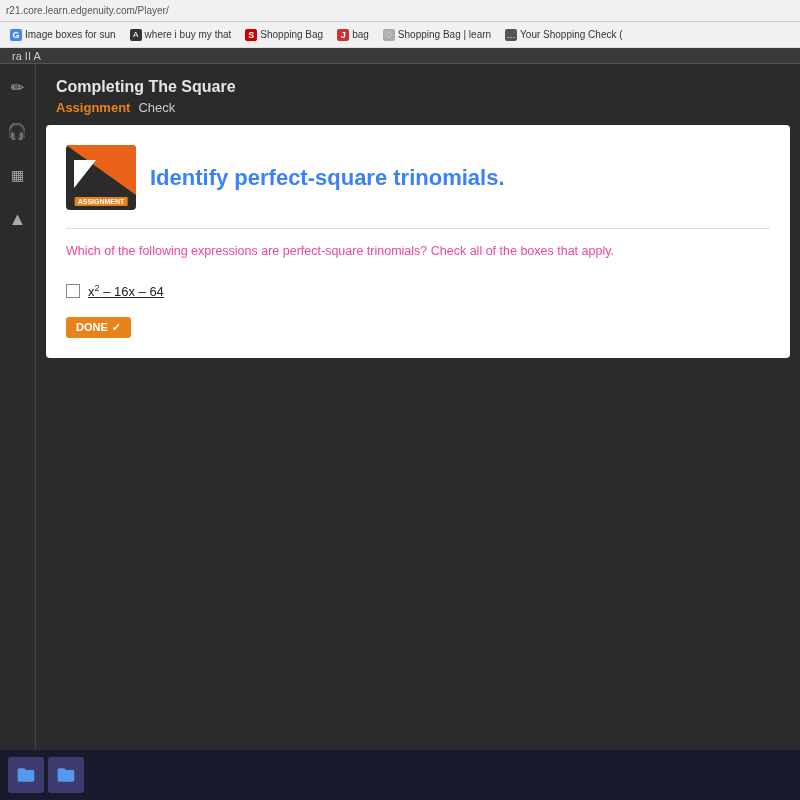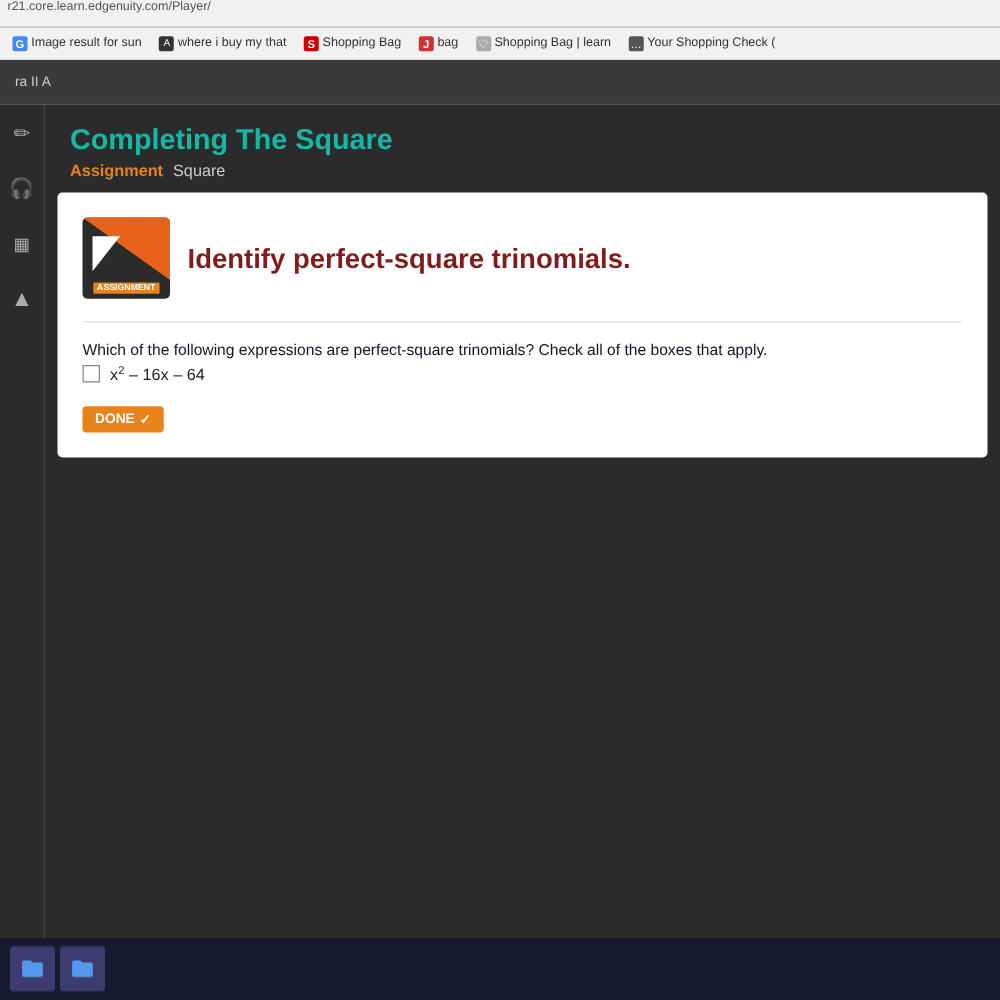--- a/index.html
+++ b/index.html
@@ -9,20 +9,21 @@
       overflow: hidden;
       font-family: Arial, sans-serif;
       background: #2b2b2b;
     }
 
     
     .browser-bar {
       background: #f1f1f1;
       height: 22px;
       display: flex;
+      align-items: center;
       padding: 0 6px;
       font-size: 10px;
       color: #333;
       border-bottom: 1px solid #ccc;
     }
     .browser-url {
       font-size: 10px;
       color: #555;
     }
 
@@ -91,22 +92,22 @@
       padding: 0;
       overflow: hidden;
     }
 
     
     .header-region {
       background: #2b2b2b;
       padding: 14px 20px 10px 20px;
     }
     .page-title {
-      color: #14b8a6;
-      font-size: 23px;
+      color: #e5e5e5;
+      font-size: 16px;
       font-weight: bold;
       margin-bottom: 4px;
     }
     .breadcrumb-area {
       display: flex;
       align-items: center;
       gap: 8px;
       font-size: 13px;
     }
     .breadcrumb-assignment {
@@ -177,47 +178,48 @@
       color: white;
       font-size: 7px;
       font-weight: bold;
       padding: 1px 3px;
       white-space: nowrap;
       border-radius: 1px;
     }
     .assignment-title-text {
       font-size: 22px;
       font-weight: bold;
-      color: #7f1d1d;
+      color: #3b82f6;
     }
 
     
     .question-section {
       border-top: 1px solid #e0e0e0;
       padding-top: 14px;
     }
     .question-text {
       font-size: 12.5px;
-      color: #0f172a;
-      margin-bottom: 1px;
+      color: #ec4899;
+      margin-bottom: 22px;
       line-height: 1.4;
     }
     .choices-list {
       list-style: none;
       display: flex;
       flex-direction: column;
       gap: 10px;
       margin-bottom: 18px;
     }
     .choice-item {
       display: flex;
       align-items: center;
       gap: 8px;
       font-size: 13px;
       color: #222;
+      text-decoration: underline;
     }
     .choice-checkbox {
       width: 14px;
       height: 14px;
       border: 1.5px solid #888;
       background: #fff;
       display: inline-block;
       flex-shrink: 0;
       cursor: pointer;
     }
@@ -275,21 +277,21 @@
 </head>
 <body>
 
 <div class="browser-bar">
   <span class="browser-url">r21.core.learn.edgenuity.com/Player/</span>
 </div>
 
 <div class="bookmarks-bar">
   <div class="bookmark-item">
     <span class="bm-icon" style="background:#4285F4;color:#fff;font-size:9px;font-weight:bold;display:flex;align-items:center;justify-content:center;">G</span>
-    <span>Image result for sun</span>
+    <span>Image boxes for sun</span>
   </div>
   <div class="bookmark-item">
     <span class="bm-icon" style="background:#333;color:#fff;font-size:8px;display:flex;align-items:center;justify-content:center;">A</span>
     <span>where i buy my that</span>
   </div>
   <div class="bookmark-item">
     <span class="bm-icon" style="background:#cc0000;color:#fff;font-size:9px;font-weight:bold;display:flex;align-items:center;justify-content:center;">S</span>
     <span>Shopping Bag</span>
   </div>
   <div class="bookmark-item">
@@ -299,40 +301,40 @@
   <div class="bookmark-item">
     <span class="bm-icon" style="background:#aaa;color:#fff;font-size:9px;display:flex;align-items:center;justify-content:center;">♡</span>
     <span>Shopping Bag | learn</span>
   </div>
   <div class="bookmark-item">
     <span class="bm-icon" style="background:#555;color:#fff;font-size:9px;display:flex;align-items:center;justify-content:center;">…</span>
     <span>Your Shopping Check (</span>
   </div>
 </div>
 
-<div style="background:#3a3a3a; height:36px; display:flex; align-items:center; padding: 0 12px; font-size:11px; color:#ccc; border-bottom:1px solid #555;">
+<div style="background:#3a3a3a; height:16px; display:flex; align-items:center; padding: 0 12px; font-size:11px; color:#ccc; border-bottom:1px solid #555;">
   <span>ra II A</span>
 </div>
 
 <div class="app-container">
 
   <div class="sidebar">
     <div class="sidebar-icon" title="Pencil">✏</div>
     <div class="sidebar-icon" title="Audio">🎧</div>
     <div class="sidebar-icon" title="Calculator" style="font-size:14px;">▦</div>
     <div class="sidebar-icon" title="Up" style="font-size:18px;">▲</div>
   </div>
 
   <div class="main-content">
 
     <div class="header-region">
       <div class="page-title">Completing The Square</div>
       <div class="breadcrumb-area">
         <span class="breadcrumb-assignment">Assignment</span>
-        <span class="breadcrumb-active">Square</span>
+        <span class="breadcrumb-active">Check</span>
       </div>
     </div>
 
     <div class="content-card">
 
       <div class="assignment-header">
         <div class="assignment-icon-box">
           <div class="assignment-icon-graphic">
             <div class="triangle-orange"></div>
             <div class="triangle-white"></div>

